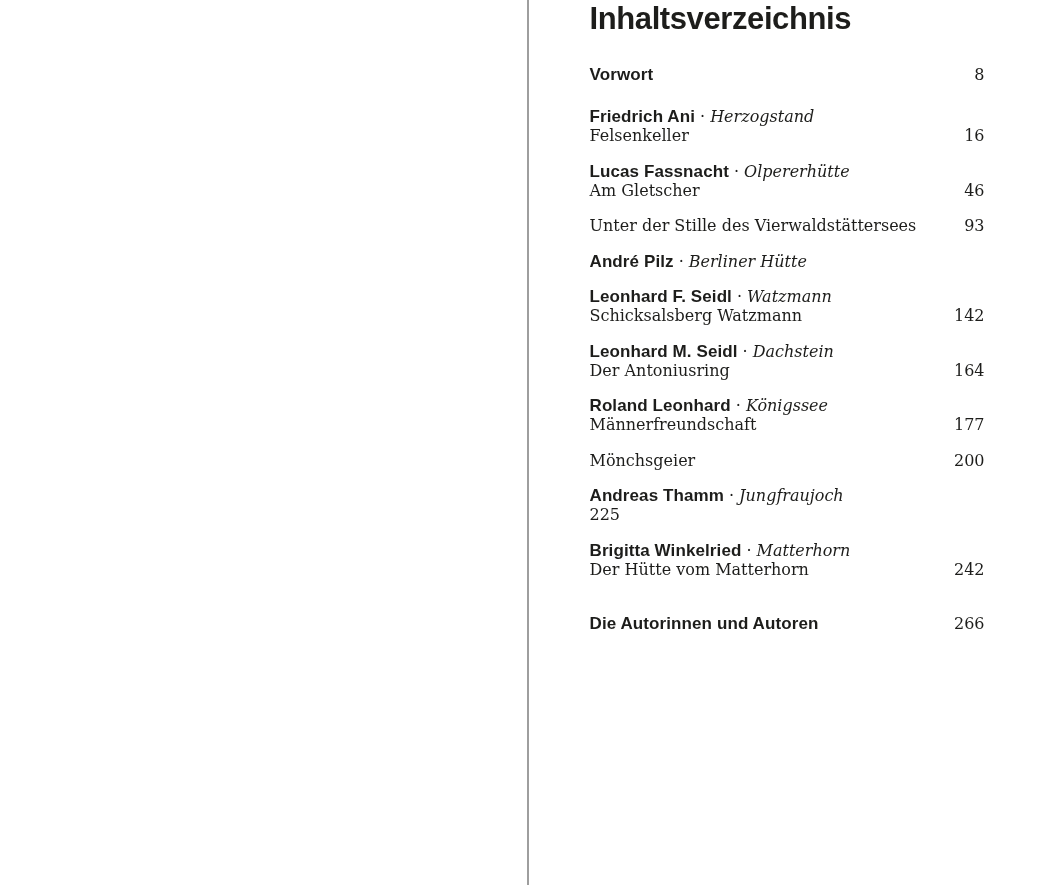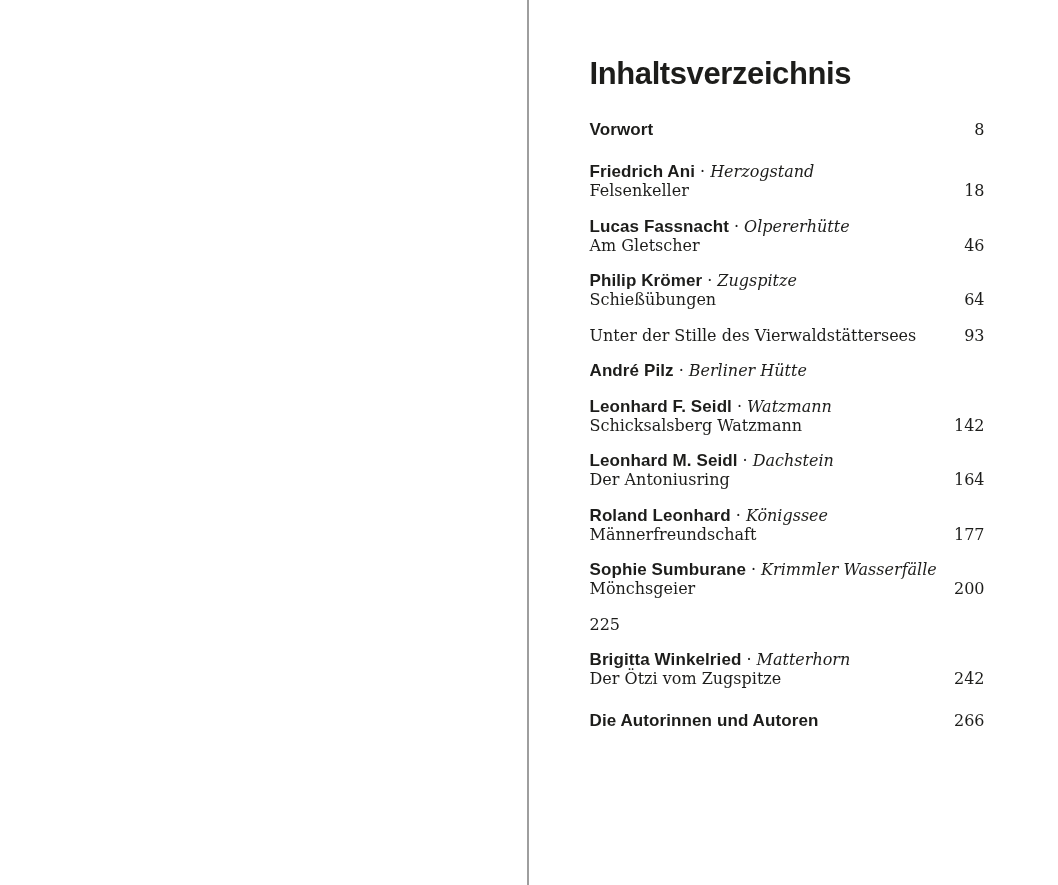--- a/index.html
+++ b/index.html
@@ -28,21 +28,20 @@
     flex: 0 0 1.5px;
   }
   .page-right {
     flex: 1 1 auto;
     height: 100%;
     background: #ffffff;
   }
   .content {
     margin-left: 61px;
     width: 395px;
-    padding-top: 55px;
     color: #1d1d1b;
   }
   .title {
     font-family: "Liberation Sans", sans-serif;
     font-weight: 700;
     font-size: 31px;
     line-height: 38px;
     letter-spacing: -0.4px;
     color: #1d1d1b;
     margin: 0;
@@ -90,21 +89,21 @@
   .entry-head {
     line-height: 19px;
     white-space: nowrap;
   }
   .entry-line2 {
     display: flex;
     justify-content: space-between;
     align-items: baseline;
     line-height: 19px;
   }
-  .back-row { margin-top: 23px; }
+  .back-row { margin-top: 35px; }
 </style>
 </head>
 <body>
 
 <div class="spread">
 
   <div class="page-left"></div>
 
   <div class="divider"></div>
 
@@ -118,43 +117,34 @@
         <span class="pagenum">8</span>
       </div>
 
       <div class="entries">
   <div class="entry">
     <div class="entry-head">
       <span class="sans-bold">Friedrich Ani</span><span class="sep">·</span><span class="serif-italic">Herzogstand</span>
     </div>
     <div class="entry-line2">
       <span class="serif">Felsenkeller</span>
-      <span class="pagenum">18</span>
+      <span class="pagenum">16</span>
     </div>
   </div>
 
   <div class="entry">
     <div class="entry-head">
       <span class="sans-bold">Lucas Fassnacht</span><span class="sep">·</span><span class="serif-italic">Olpererhütte</span>
     </div>
     <div class="entry-line2">
       <span class="serif">Am Gletscher</span>
       <span class="pagenum">46</span>
     </div>
   </div>
 
-  <div class="entry">
-    <div class="entry-head">
-      <span class="sans-bold">Philip Krömer</span><span class="sep">·</span><span class="serif-italic">Zugspitze</span>
-    </div>
-    <div class="entry-line2">
-      <span class="serif">Schießübungen</span>
-      <span class="pagenum">64</span>
-    </div>
-  </div>
 
   <div class="entry">
     <div class="entry-line2">
       <span class="serif">Unter der Stille des Vierwaldstättersees</span>
       <span class="pagenum">93</span>
     </div>
   </div>
 
   <div class="entry">
     <div class="entry-head">
@@ -186,41 +176,41 @@
     <div class="entry-head">
       <span class="sans-bold">Roland Leonhard</span><span class="sep">·</span><span class="serif-italic">Königssee</span>
     </div>
     <div class="entry-line2">
       <span class="serif">Männerfreundschaft</span>
       <span class="pagenum">177</span>
     </div>
   </div>
 
   <div class="entry">
-    <div class="entry-head">
-      <span class="sans-bold">Sophie Sumburane</span><span class="sep">·</span><span class="serif-italic">Krimmler Wasserfälle</span>
-    </div>
     <div class="entry-line2">
       <span class="serif">Mönchsgeier</span>
       <span class="pagenum">200</span>
     </div>
   </div>
 
   <div class="entry">
+    <div class="entry-head">
+      <span class="sans-bold">Andreas Thamm</span><span class="sep">·</span><span class="serif-italic">Jungfraujoch</span>
+    </div>
     <div class="entry-line2">
       <span class="pagenum">225</span>
     </div>
   </div>
 
   <div class="entry">
     <div class="entry-head">
       <span class="sans-bold">Brigitta Winkelried</span><span class="sep">·</span><span class="serif-italic">Matterhorn</span>
     </div>
     <div class="entry-line2">
-      <span class="serif">Der Ötzi vom Zugspitze</span>
+      <span class="serif">Der Hütte vom Matterhorn</span>
       <span class="pagenum">242</span>
     </div>
   </div>
 </div>
 
       <div class="row back-row">
         <span class="sans-bold">Die Autorinnen und Autoren</span>
         <span class="pagenum">266</span>
       </div>
 

